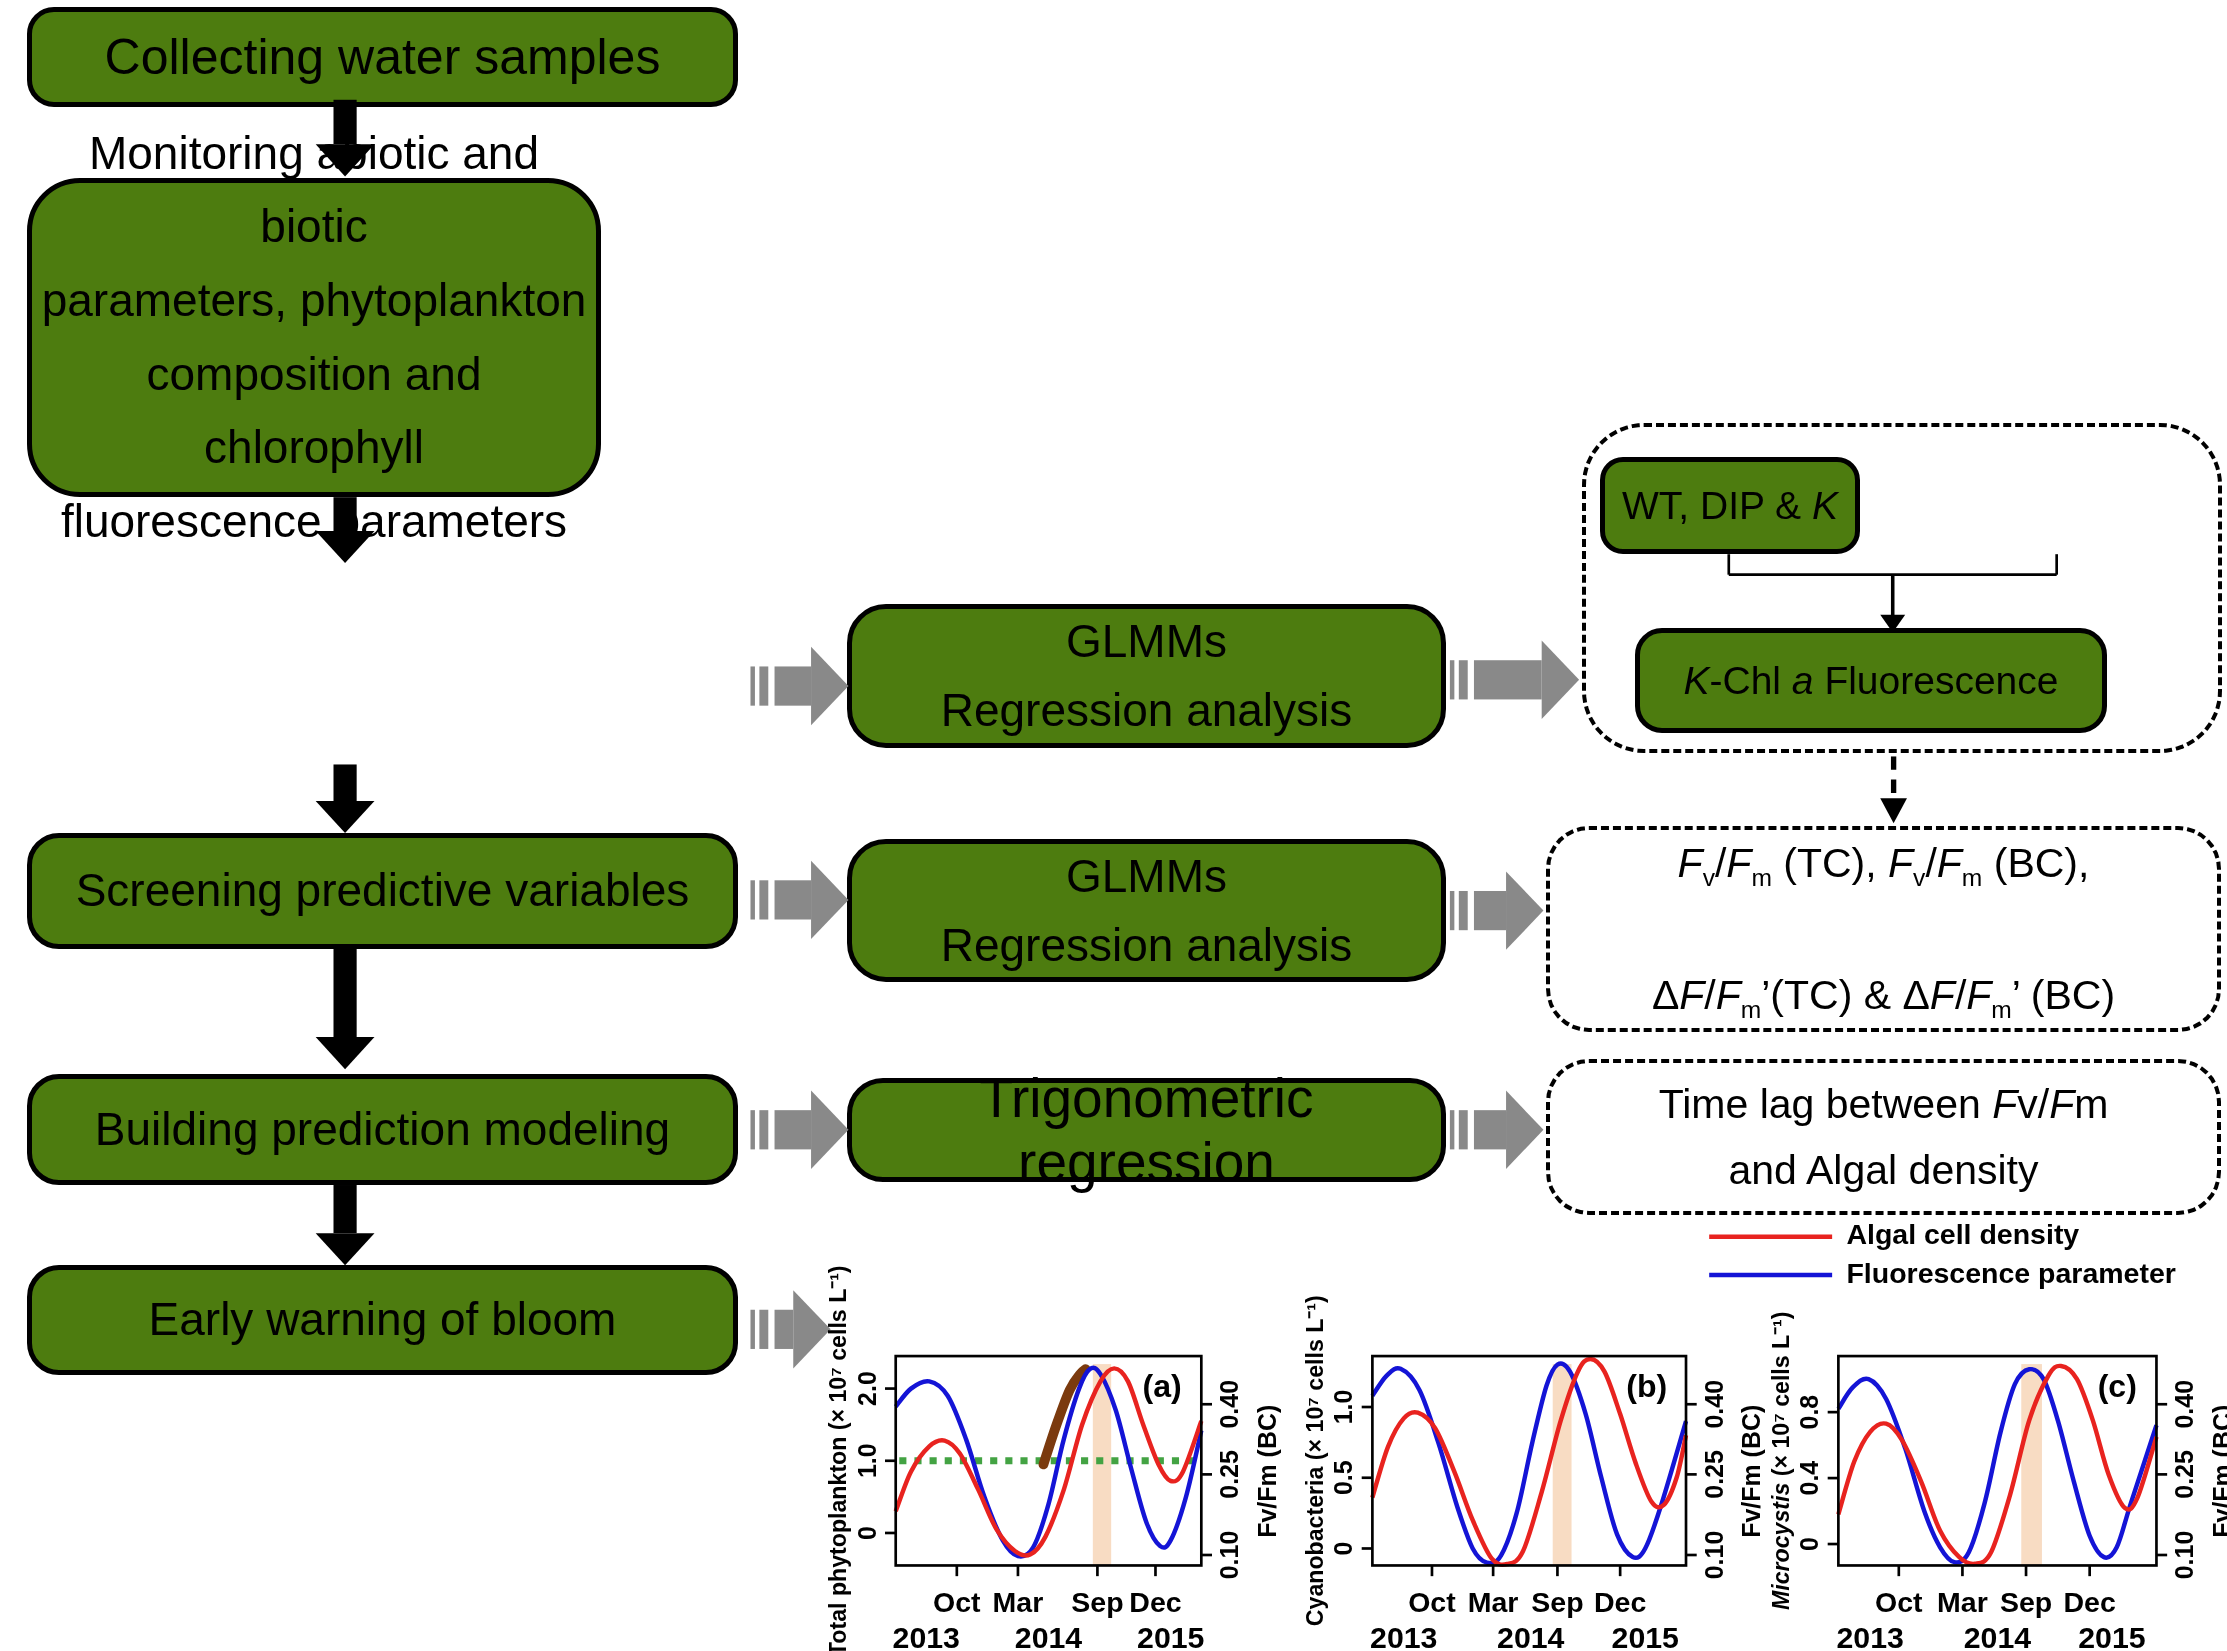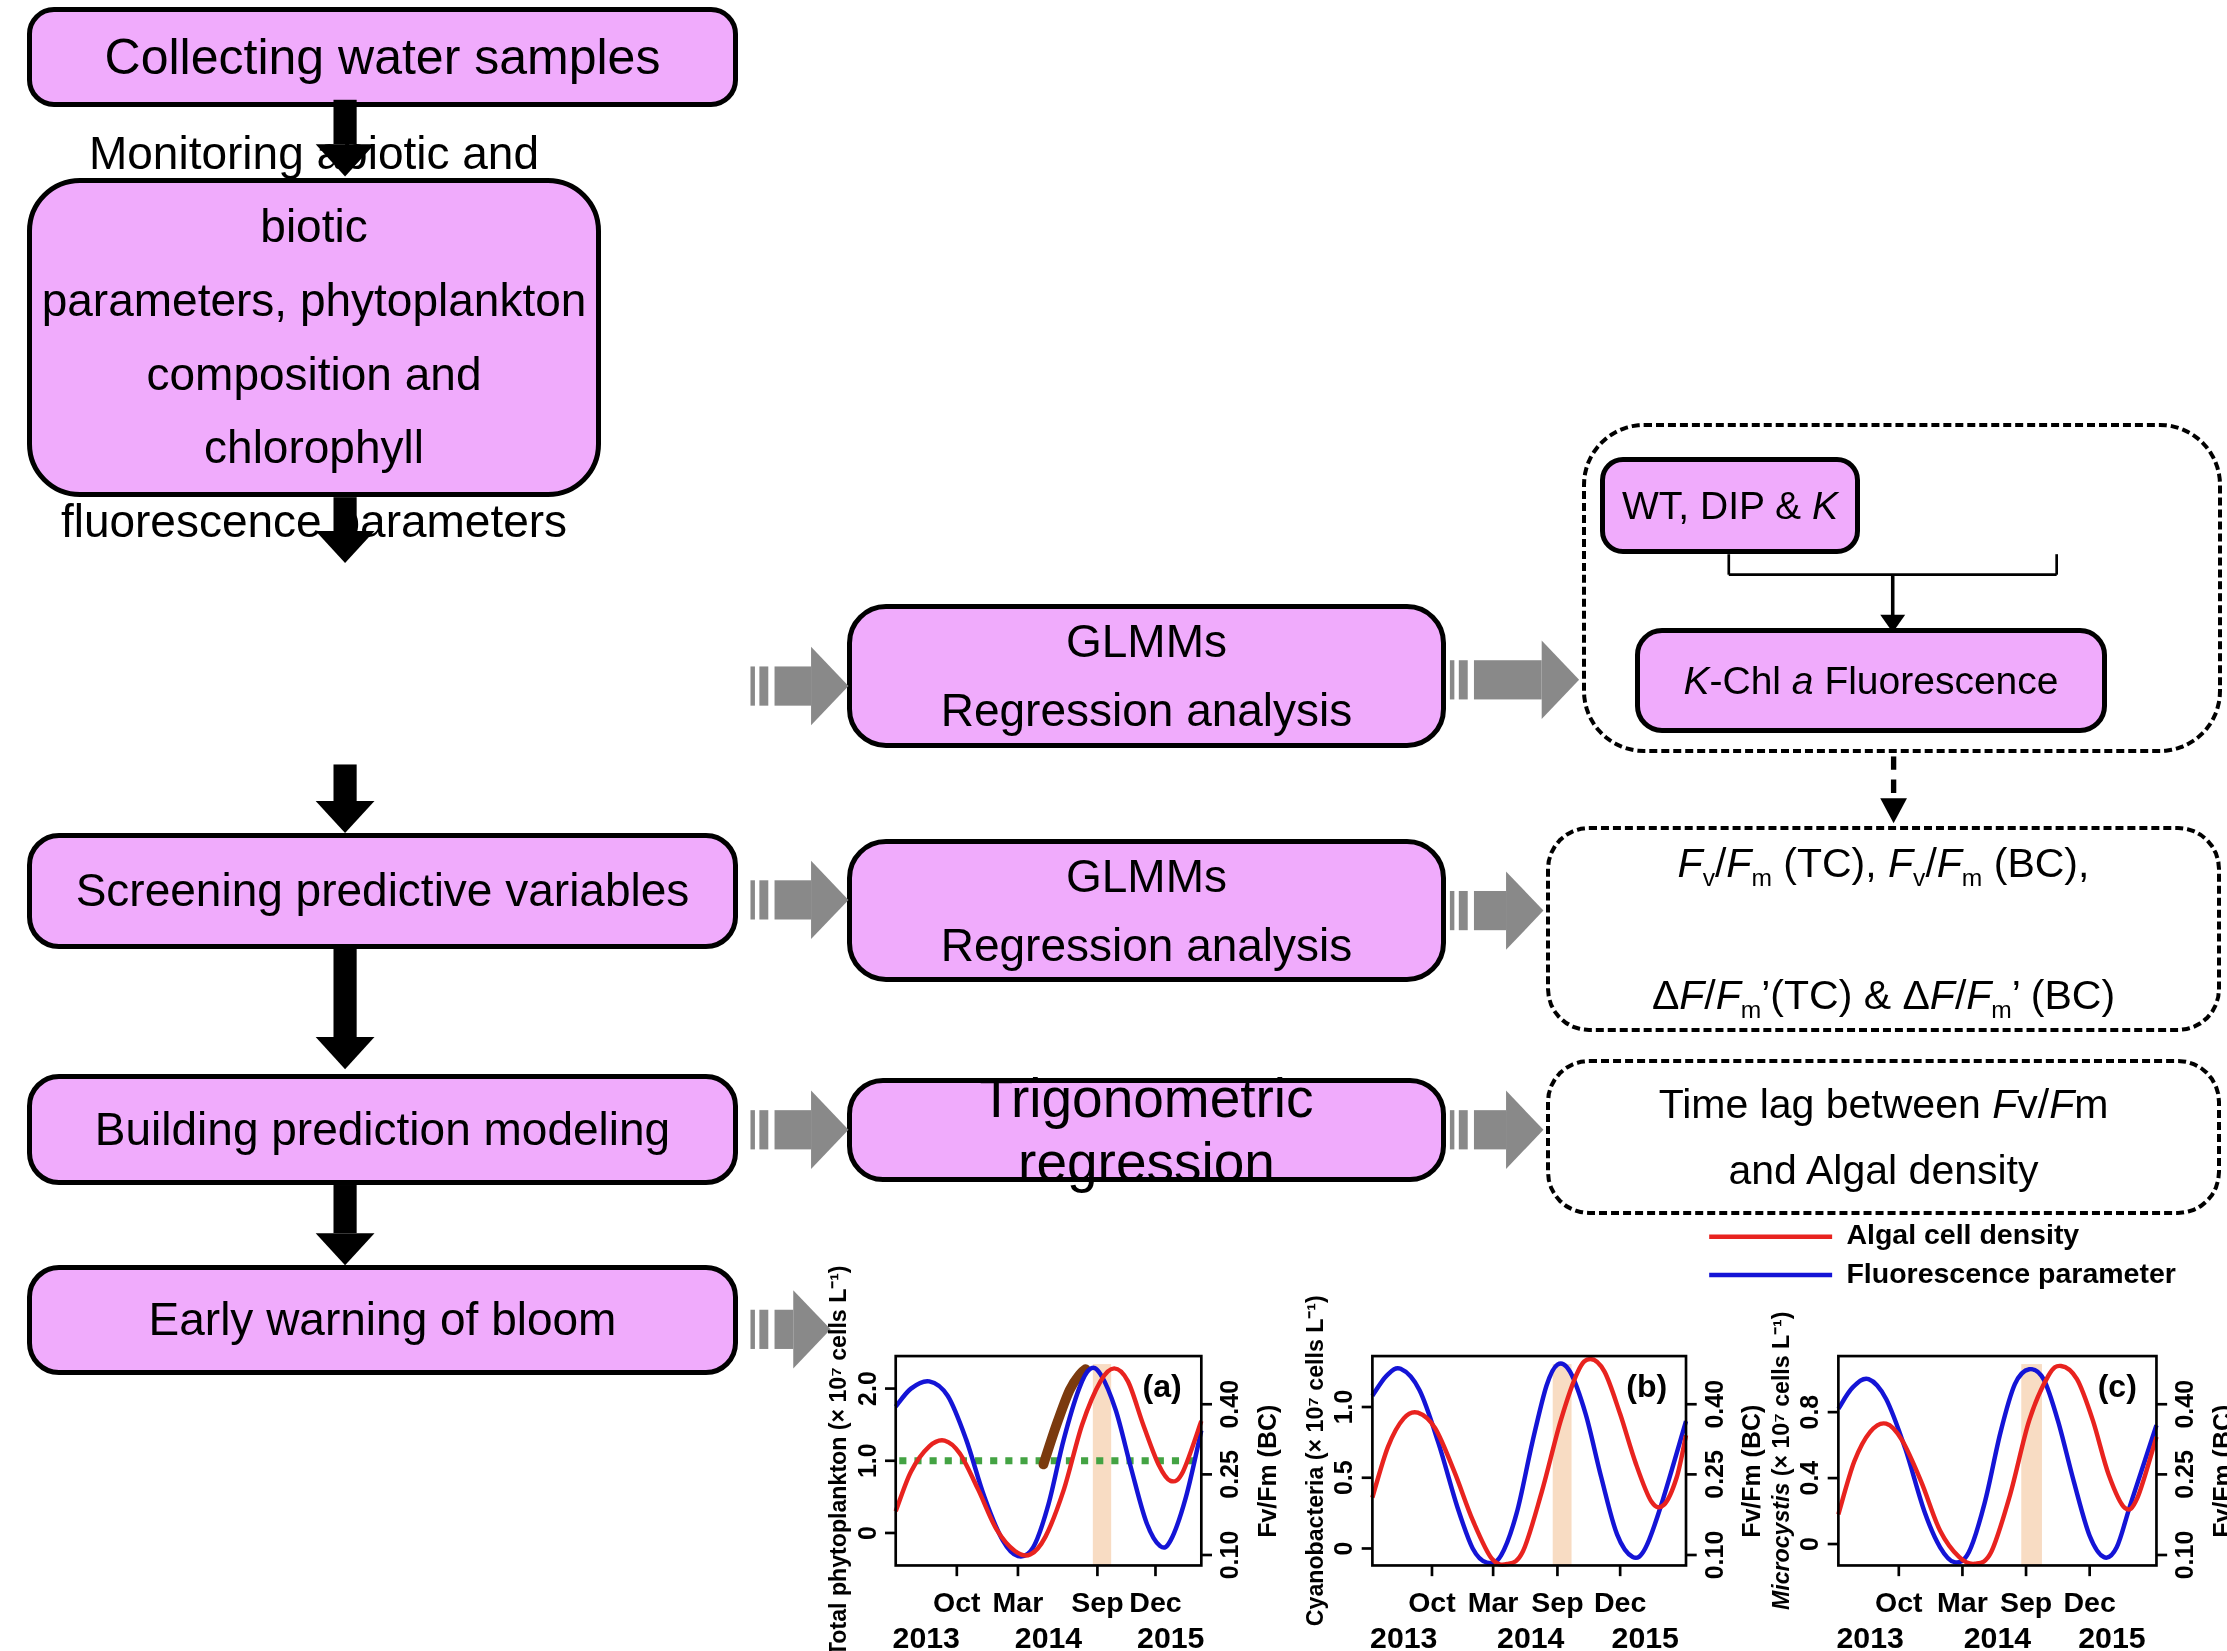--- a/index.html
+++ b/index.html
@@ -1,18 +1,18 @@
 <!DOCTYPE html>
 <html style="font-size:14.3px"><head>
 <meta charset="utf-8">
 <style>
   html,body{margin:0;padding:0;background:#fff;}
   body{font-family:"Liberation Sans",sans-serif;color:#000;}
   .canvas{position:relative;width:2228px;height:1651px;background:#fff;overflow:hidden;}
-  .box{position:absolute;border:5.3px solid #000;background:#f0abfc;display:flex;align-items:center;
+  .box{position:absolute;border:5.3px solid #000;background:#4d7c0f;display:flex;align-items:center;
        justify-content:center;text-align:center;box-sizing:border-box;color:#000;}
   .dashedbox{position:absolute;border:4.5px dashed #000;background:#fff;display:flex;flex-direction:column;
        align-items:center;justify-content:center;text-align:center;box-sizing:border-box;color:#000;}
   .step{font-size:46px;line-height:1.6;}
   .step1{font-size:50px;}
   .mid{font-size:46px;line-height:1.5;}
   .trig{font-size:55px;}
   .small{font-size:39px;}
   .formula{font-size:41px;line-height:2.05;}
   .timelag{font-size:41px;line-height:1.62;}

